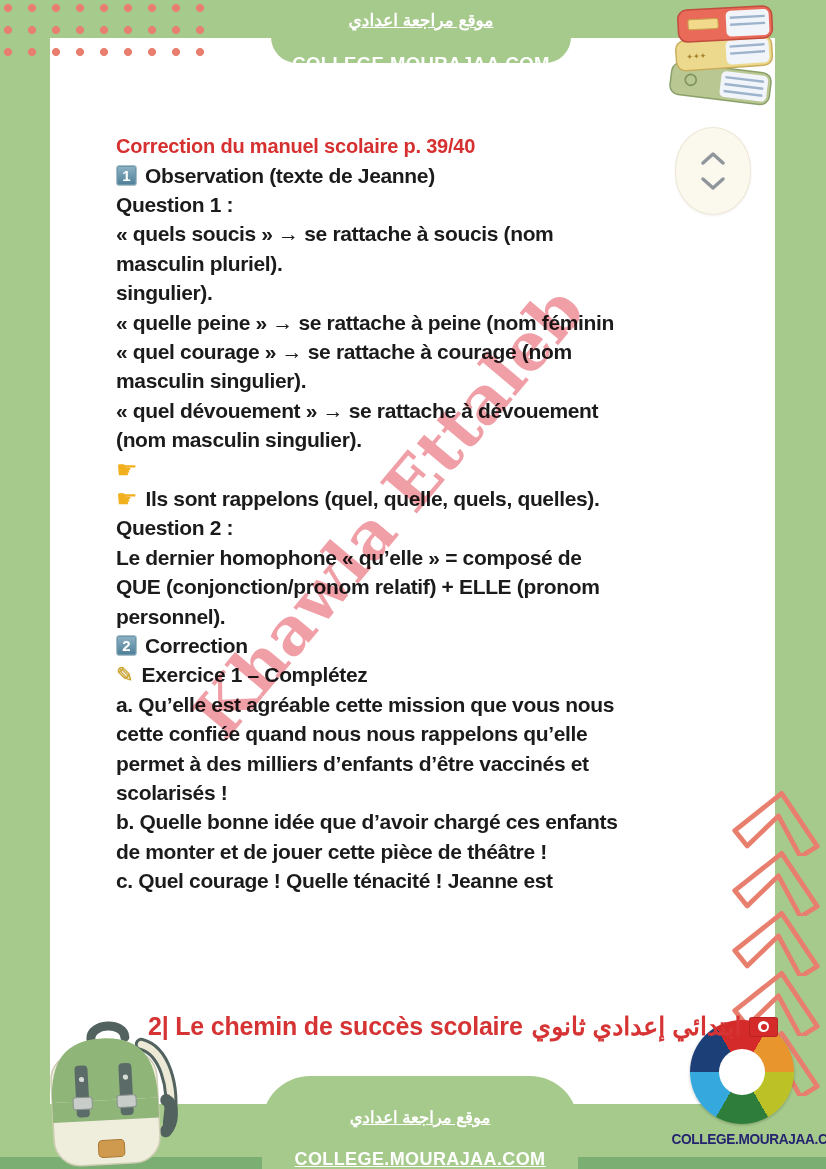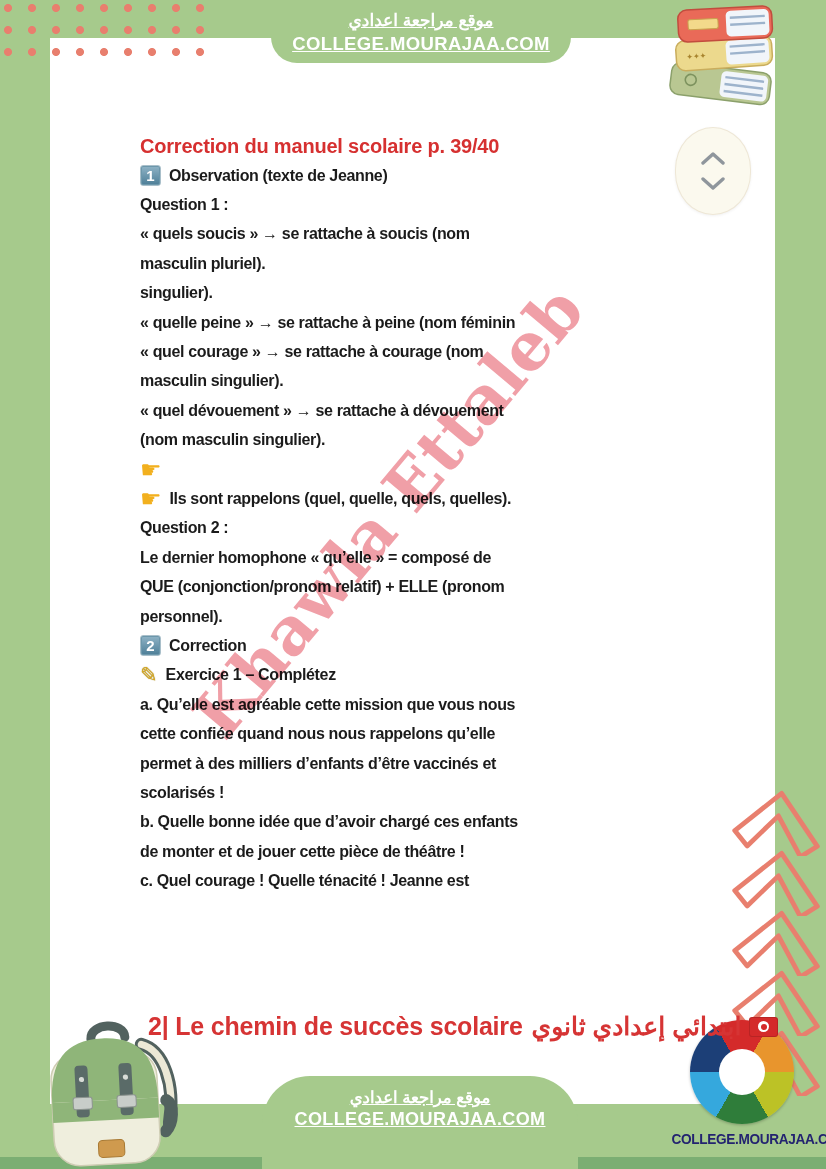--- a/index.html
+++ b/index.html
@@ -15,38 +15,38 @@
 
   
   .dots { position:absolute; left:2px; top:0; width:206px; height:60px; z-index:4;
           background-image:radial-gradient(circle at 6px 8px, #e87f6e 3.6px, rgba(0,0,0,0) 4.4px);
           background-size:24px 22px; }
 
   
   .header-tab { position:absolute; left:271px; top:0; width:300px; height:63px; background:#a6ca8c;
                 border-radius:0 0 26px 26px; z-index:5; display:flex; flex-direction:column;
                 align-items:center; justify-content:center; padding-top:2px; }
-  .header-tab a, .footer-bump a { color:#ffffff; font-weight:bold; text-decoration:underline; cursor:pointer; }
+  .header-tab a, .footer-bump a { color:#ffffff; font-weight:bold; text-decoration:underline; cursor:pointer;margin-top:20px; }
   .site-ar { font-size:17px; line-height:22px; }
   .site-domain { font-size:18.5px; letter-spacing:.4px; line-height:23px; }
 
   
   .books { position:absolute; left:668px; top:0px; z-index:6; }
 
   
   .scroll-widget { position:absolute; left:675px; top:127px; width:76px; height:88px; background:#fbf9ee;
                    border:1px solid #eee7d6; border-radius:50%/48%; z-index:7; display:flex; flex-direction:column;
                    align-items:center; justify-content:center; gap:8px; box-shadow:0 1px 3px rgba(0,0,0,.06); }
   .scroll-btn { width:30px; height:18px; display:flex; align-items:center; justify-content:center; cursor:pointer; }
 
   
-  .content { position:absolute; left:140px; top:131px; width:556px; z-index:8; }
+  .content { position:absolute; left:116px; top:131px; width:556px; z-index:8; }
   .page-title { color:#d63030; font-size:20px; font-weight:bold; line-height:30px; letter-spacing:-.2px; }
   .line { display:flex; align-items:center; gap:8px; height:29.4px; white-space:nowrap; }
-  .line-text { color:#1b1b1b; font-size:16px; font-weight:bold; letter-spacing:-.35px; }
+  .line-text { color:#1b1b1b; font-size:21px; font-weight:bold; letter-spacing:-.35px; }
   .line-icon { flex:0 0 auto; }
   .line-icon.keycap { display:inline-flex; width:21px; height:21px; align-items:center; justify-content:center;
                       background:linear-gradient(180deg,#8fb3c6,#4d7e97); border:1px solid #a9bfca; border-radius:3px;
                       color:#fff; font-size:15px; font-weight:bold; box-shadow:inset 0 0 0 1px #6c97ab; }
   .line-icon.finger { color:#f2b01e; font-size:24px; line-height:20px; }
   .line-icon.pencil { color:#d9a921; font-size:21px; line-height:20px; text-shadow:0 0 1px #8c7a2a; }
 
   
   .watermark { position:absolute; left:388px; top:512px; z-index:9; transform:translate(-50%,-50%) rotate(-50deg);
                font-family:"DejaVu Serif", serif; font-weight:bold; font-size:66px; color:#e4505f;

